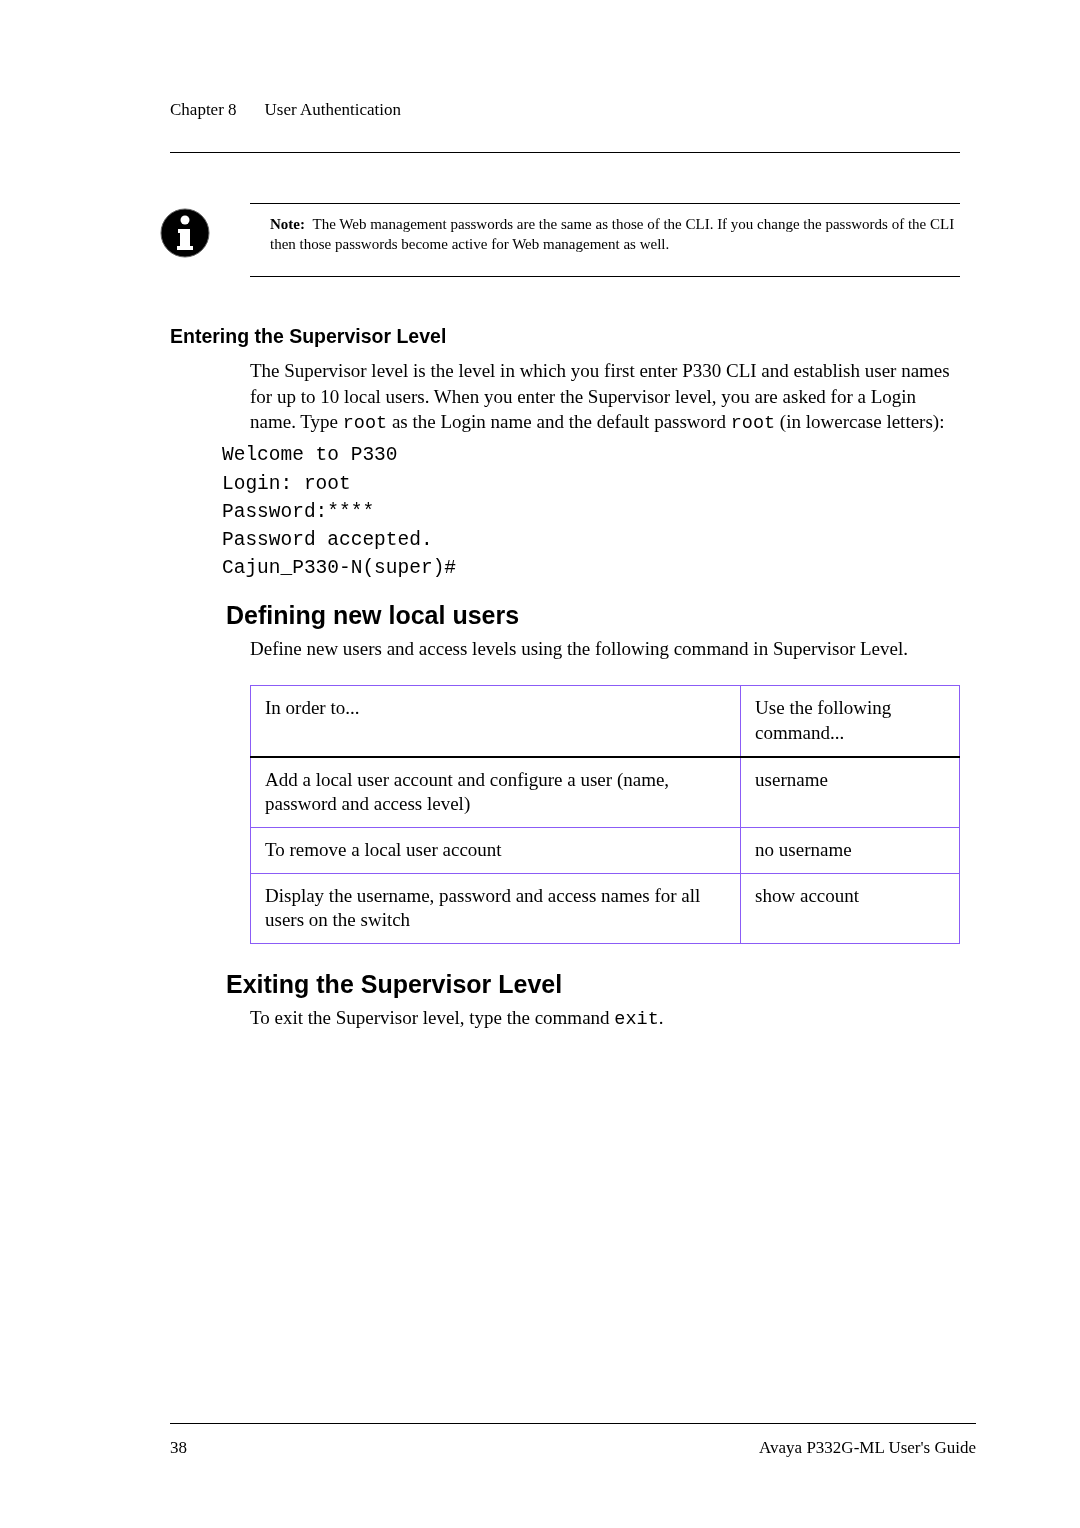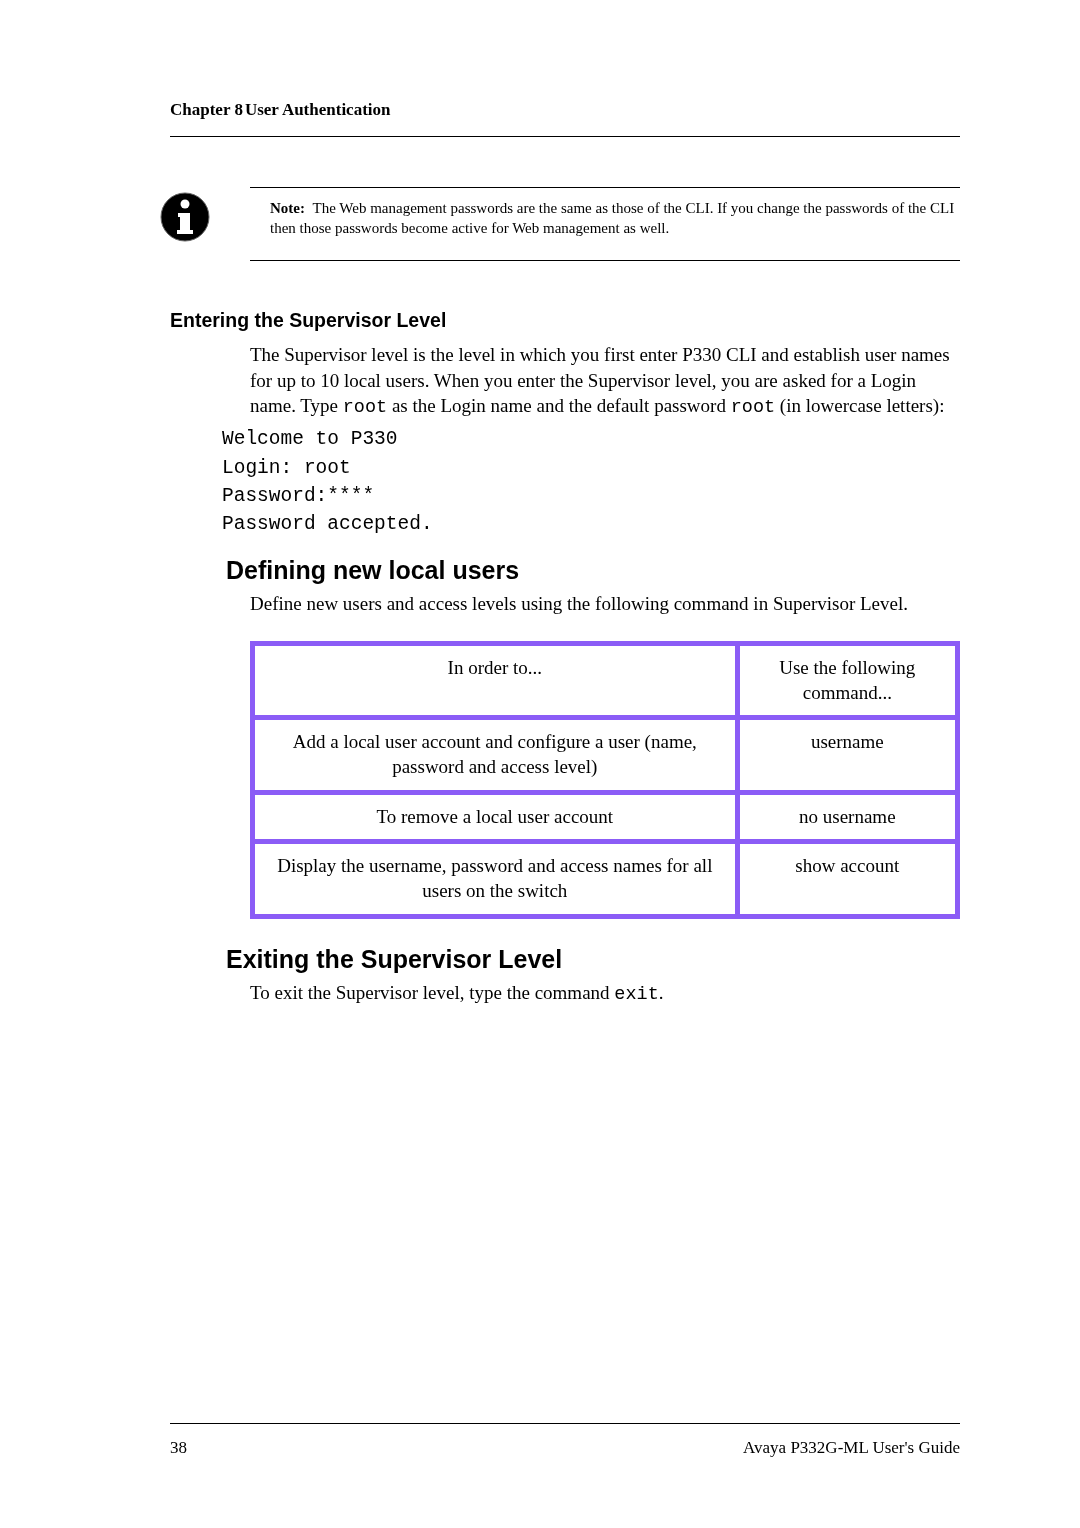--- a/index.html
+++ b/index.html
@@ -10,26 +10,25 @@
     width: 1080px;
     height: 1528px;
     position: relative;
     padding: 0;
   }
   .page {
     padding: 100px 120px 60px 170px;
   }
   .header {
     font-size: 17px;
-    padding-bottom: 16px;
+    padding-bottom: 32px;
     border-bottom: 1.5px solid #000;
     margin-bottom: 50px;
     display: flex;
-    gap: 2px;
-    font-weight: bold;
+    gap: 28px;
   }
   .note-block {
     border-top: 1.5px solid #000;
     border-bottom: 1.5px solid #000;
     padding: 10px 0 12px 0;
     margin-left: 80px;
     margin-bottom: 48px;
     display: flex;
     gap: 20px;
   }
@@ -84,34 +83,34 @@
   .table-wrap {
     margin-left: 80px;
     margin-top: 24px;
     margin-bottom: 26px;
   }
   table {
     border-collapse: collapse;
     width: 100%;
   }
   th, td {
-    border: 5px solid #8b5cf6;
+    border: 1px solid #8b5cf6;
     padding: 10px 14px;
     font-size: 19px;
-    text-align: center;
+    text-align: left;
     vertical-align: top;
     line-height: 1.3;
   }
   thead tr { border-bottom: 2px solid #000; }
   thead th { font-weight: normal; }
   .footer {
     position: absolute;
     bottom: 70px;
     left: 170px;
-    right: 120px;
+    right: 104px;
     border-top: 1px solid #000;
     padding-top: 14px;
     display: flex;
     justify-content: space-between;
     font-size: 17px;
   }
 </style>
 </head>
 <body>
 
@@ -141,20 +140,21 @@
 
   <p class="body-para">
     <span>The Supervisor level is the level in which you first enter P330 CLI and establish user names for up to 10 local users. When you enter the Supervisor level, you are asked for a Login name. Type </span><span class="mono">root</span><span> as the Login name and the default password </span><span class="mono">root</span><span> (in lowercase letters):</span>
   </p>
 
   <div class="code-block">
     <div class="code-line">Welcome to P330</div>
     <div class="code-line">Login: root</div>
     <div class="code-line">Password:****</div>
     <div class="code-line">Password accepted.</div>
+    <div class="code-line">Cajun_P330-N(super)#</div>
   </div>
 
   <div class="sub-heading">Defining new local users</div>
   <p class="body-para">Define new users and access levels using the following command in Supervisor Level.</p>
 
   <div class="table-wrap">
     <table>
       <thead>
         <tr>
           <th>In order to...</th>

